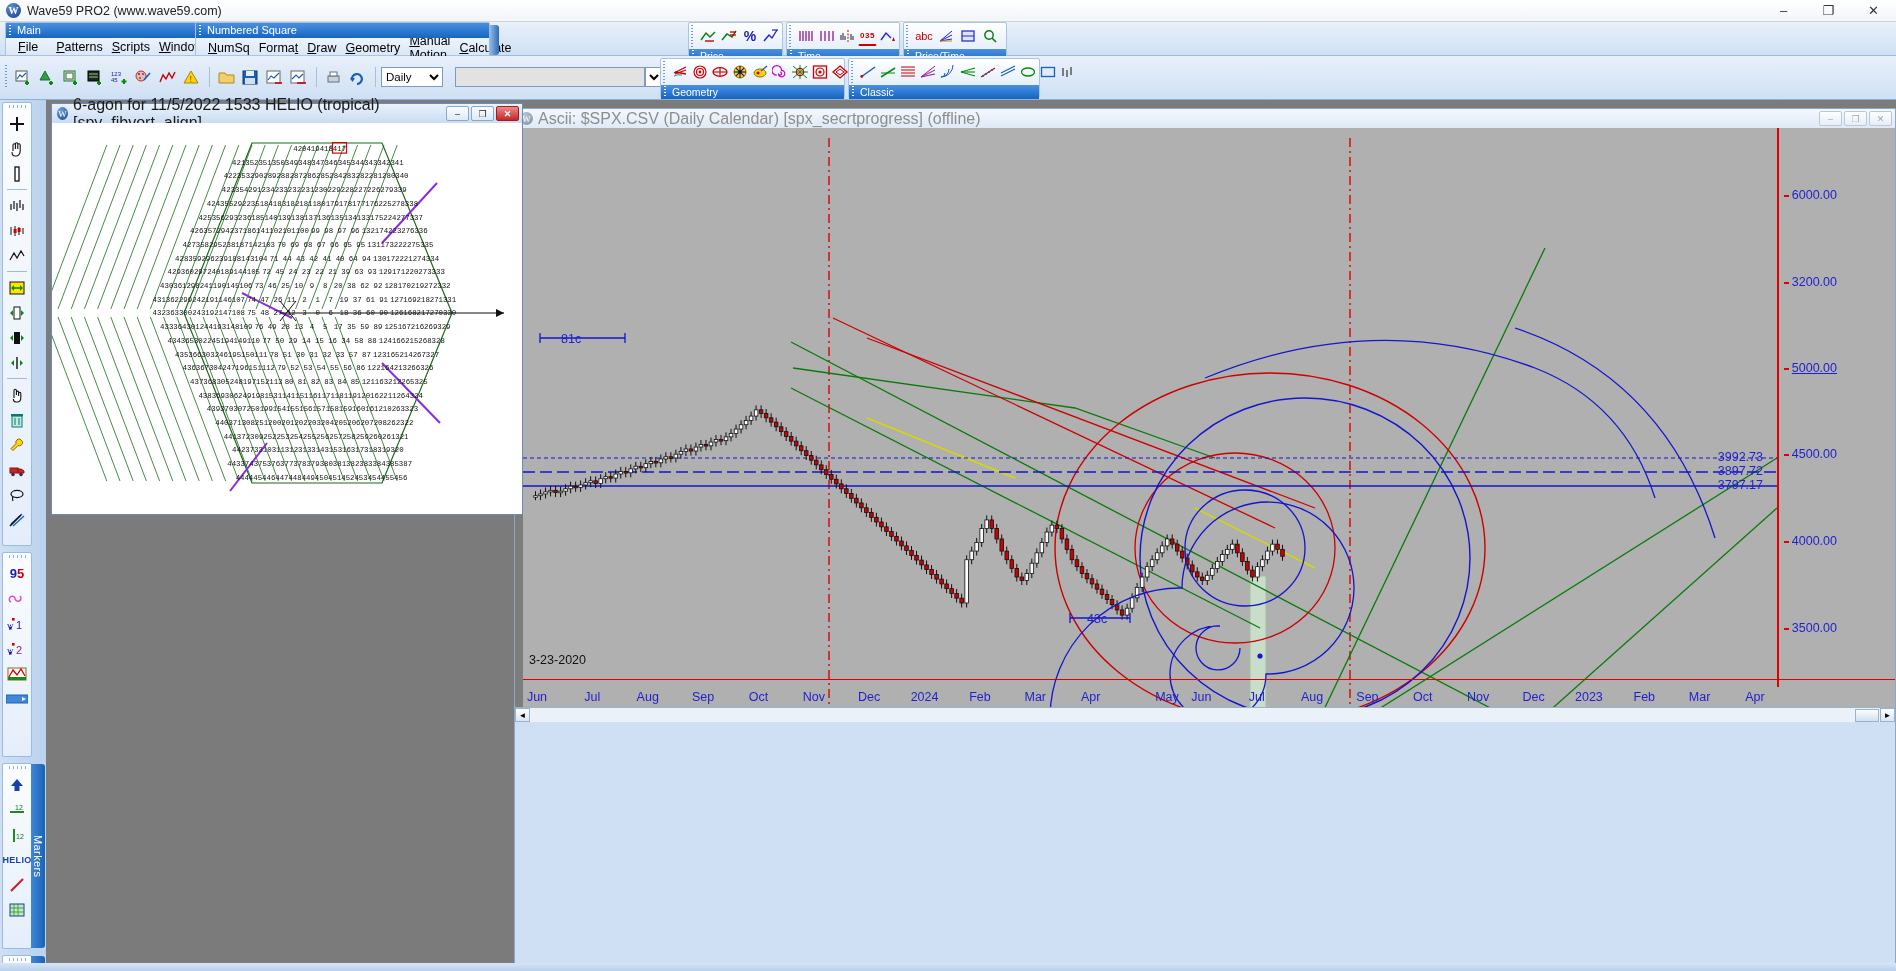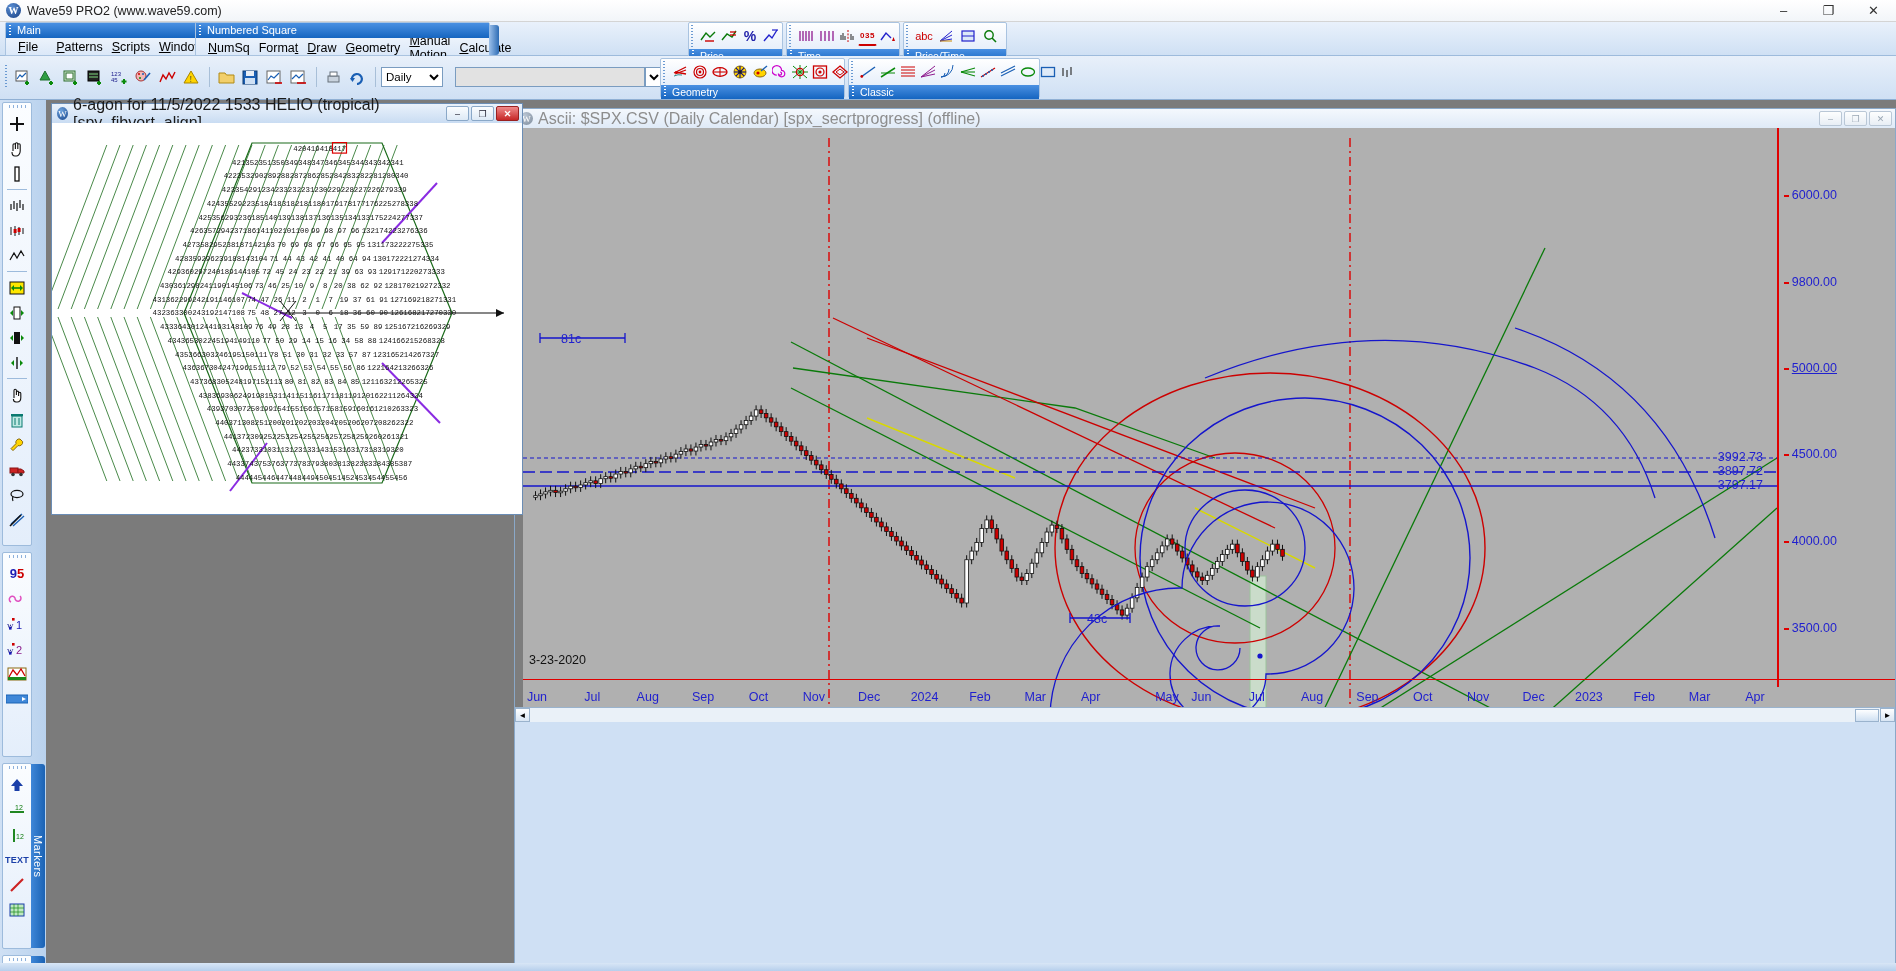--- a/index.html
+++ b/index.html
@@ -883,21 +883,21 @@
             <line x1="2" y1="10" x2="16" y2="10" stroke="#0a7a0a" stroke-width="1.8"></line>
             <text x="7" y="8" font-size="7" fill="#0a7a0a" font-family="Liberation Sans">12</text>
           </svg>
       </div>
       <div class="vi">
         <svg width="18" height="16" viewBox="0 0 18 16">
             <line x1="6" y1="2" x2="6" y2="15" stroke="#0a7a0a" stroke-width="1.8"></line>
             <text x="8" y="12" font-size="7" fill="#0a7a0a" font-family="Liberation Sans">12</text>
           </svg>
       </div>
-      <div class="vi" style="font-size:9px;font-weight:bold;color:#1a3fa8;letter-spacing:.3px">TEXT</div>
+      <div class="vi" style="font-size:9px;font-weight:bold;color:#1a3fa8;letter-spacing:.3px">HELIO</div>
       <div class="vi">
         <svg width="18" height="16" viewBox="0 0 18 16">
             <line x1="3" y1="14" x2="15" y2="2" stroke="#cc2222" stroke-width="2.2"></line>
           </svg>
       </div>
       <div class="vi">
         <svg width="18" height="16" viewBox="0 0 18 16">
             <rect x="2" y="2" width="14" height="12" fill="#bfe9bf" stroke="#1a3fa8"></rect>
             <g stroke="#1a8a1a" stroke-width=".7">
               <line x1="6" y1="2" x2="6" y2="14"></line>
@@ -1306,21 +1306,21 @@
           <polygon points="742,718 752,718 747,708" fill="#dd0000" stroke="#8a0000"></polygon>
           <polygon points="752,718 762,718 757,708" fill="#00a000" stroke="#006000"></polygon>
           <circle cx="745" cy="528" r="2.6" fill="#1515cc"></circle>
         </svg>
 
         <div class="axis-price-line"></div>
         <div class="axis-date-line"></div>
 
         <div id="priceLabels">
             <div class="plab" style="top: 60.2692px;">6000.00</div>
-            <div class="plab" style="top: 146.808px;">9800.00</div>
+            <div class="plab" style="top: 146.808px;">3200.00</div>
             <div class="plab" style="top: 233.346px; text-decoration: underline;">5000.00</div>
             <div class="plab" style="top: 319px;">4500.00</div>
             <div class="plab" style="top: 406.423px;">4000.00</div>
             <div class="plab" style="top: 492.962px;">3500.00</div>
             <div class="plab" style="top: 579.5px;">3000.00</div>
             <div class="plab" style="top: 666.038px;">2500.00</div>
           </div>
         <div id="levelLabels">
             <div class="vallab" style="top: 322px; right: 132px; text-align: right;">3992.73</div>
             <div class="vallab" style="top: 336px; right: 132px;">3897.72</div>

